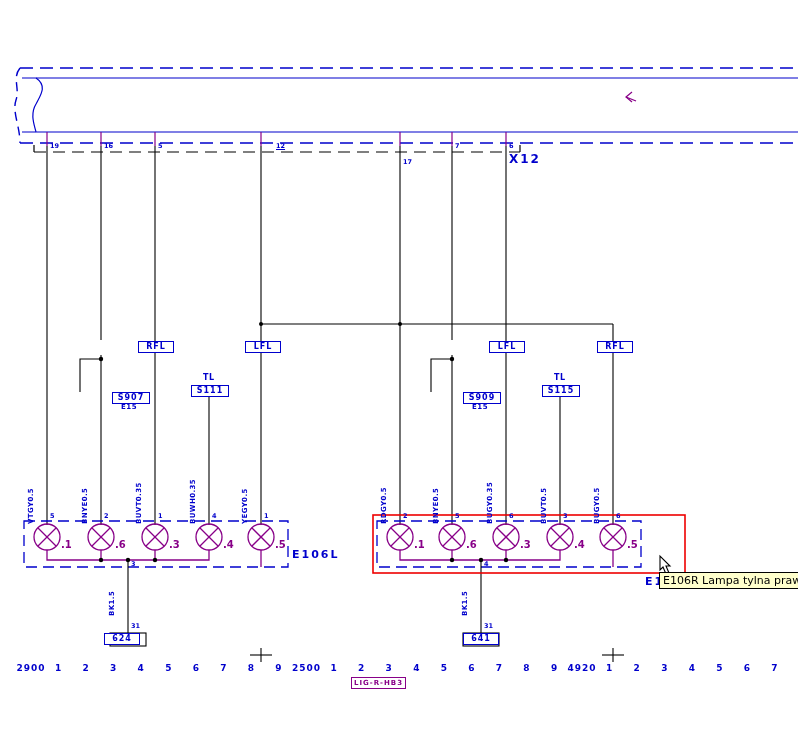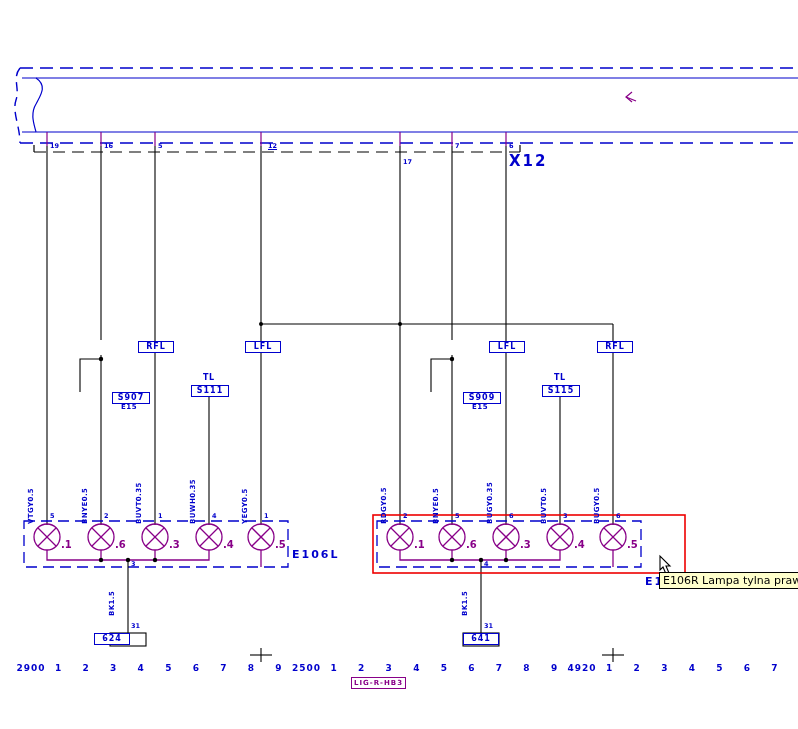--- a/index.html
+++ b/index.html
@@ -14,21 +14,21 @@
           color:#0000cc;font-size:8px;font-weight:bold;letter-spacing:1px;
           text-align:center;line-height:10px;height:10px;white-space:nowrap;}
   .plain{position:absolute;color:#0000cc;font-size:8px;font-weight:bold;
          white-space:nowrap;letter-spacing:.5px;}
   .term{position:absolute;color:#0000cc;font-size:6.5px;font-weight:bold;}
   .lampnum{position:absolute;color:#880088;font-size:10px;font-weight:bold;}
   .ename{position:absolute;color:#0000cc;font-size:11px;font-weight:bold;
          letter-spacing:2px;white-space:nowrap;}
   .ruler{position:absolute;color:#0000cc;font-size:9px;font-weight:bold;
          letter-spacing:1px;white-space:nowrap;}
-  .xlbl{position:absolute;color:#0000cc;font-size:15px;font-weight:bold;
+  .xlbl{position:absolute;color:#0000cc;font-size:12px;font-weight:bold;
         letter-spacing:2px;}
   .tagbox{position:absolute;border:1px solid #880088;color:#880088;
           font-size:7px;font-weight:bold;letter-spacing:1px;
           padding:1px 2px;white-space:nowrap;background:#fff;}
   #tooltip{position:absolute;background:#ffffcc;border:1px solid #000;
            color:#000;font-size:11px;padding:1px 3px;white-space:nowrap;
            font-family:"DejaVu Sans",sans-serif;}
 </style>
 </head>
 <body>
@@ -177,21 +177,21 @@
 
   <g stroke="#880088" stroke-width="1.2" fill="none">
     <path d="M632,92 L626,97 L632,102"></path>
     <path d="M626,97 L636,101"></path>
   </g>
 </svg>
 
 <div class="term" style="left:50px;top:142px;">19</div>
 <div class="term" style="left:104px;top:142px;">16</div>
 <div class="term" style="left:158px;top:142px;">5</div>
-<div class="term" style="left:268px;top:142px;text-decoration:underline;">12</div>
+<div class="term" style="left:276px;top:142px;text-decoration:underline;">12</div>
 <div class="term" style="left:403px;top:158px;">17</div>
 <div class="term" style="left:455px;top:142px;">7</div>
 <div class="term" style="left:509px;top:142px;">6</div>
 <div class="xlbl" style="left:509px;top:152px;">X12</div>
 
 <div class="boxlbl" style="left:138px;top:341px;width:34px;">RFL</div>
 <div class="boxlbl" style="left:245px;top:341px;width:34px;">LFL</div>
 <div class="boxlbl" style="left:489px;top:341px;width:34px;">LFL</div>
 <div class="boxlbl" style="left:597px;top:341px;width:34px;">RFL</div>
 
@@ -240,21 +240,21 @@
 <div class="lampnum" style="left:520px;top:539px;">.3</div>
 <div class="lampnum" style="left:574px;top:539px;">.4</div>
 <div class="lampnum" style="left:627px;top:539px;">.5</div>
 
 <div class="ename" style="left:292px;top:548px;">E106L</div>
 <div class="ename" style="left:645px;top:548px;margin-top:27px;">E106R</div>
 
 <div class="term" style="left:131px;top:560px;">3</div>
 <div class="vlabel" style="left:116px;top:608px;">BK1.5</div>
 <div class="term" style="left:131px;top:622px;">31</div>
-<div class="boxlbl" style="left:94px;top:633px;width:34px;">624</div>
+<div class="boxlbl" style="left:104px;top:633px;width:34px;">624</div>
 
 <div class="term" style="left:484px;top:560px;">4</div>
 <div class="vlabel" style="left:469px;top:608px;">BK1.5</div>
 <div class="term" style="left:484px;top:622px;">31</div>
 <div class="boxlbl" style="left:463px;top:633px;width:34px;">641</div>
 
 <div class="ruler" style="left: 0px; top: 663px; width: 798px;">
       <span class="ruler" style="position: absolute; top: 0px; left: 31px; transform: translateX(-50%);">2900</span>
       <span class="ruler" style="position: absolute; top: 0px; left: 58.5556px; transform: translateX(-50%);">1</span>
       <span class="ruler" style="position: absolute; top: 0px; left: 86.1111px; transform: translateX(-50%);">2</span>

